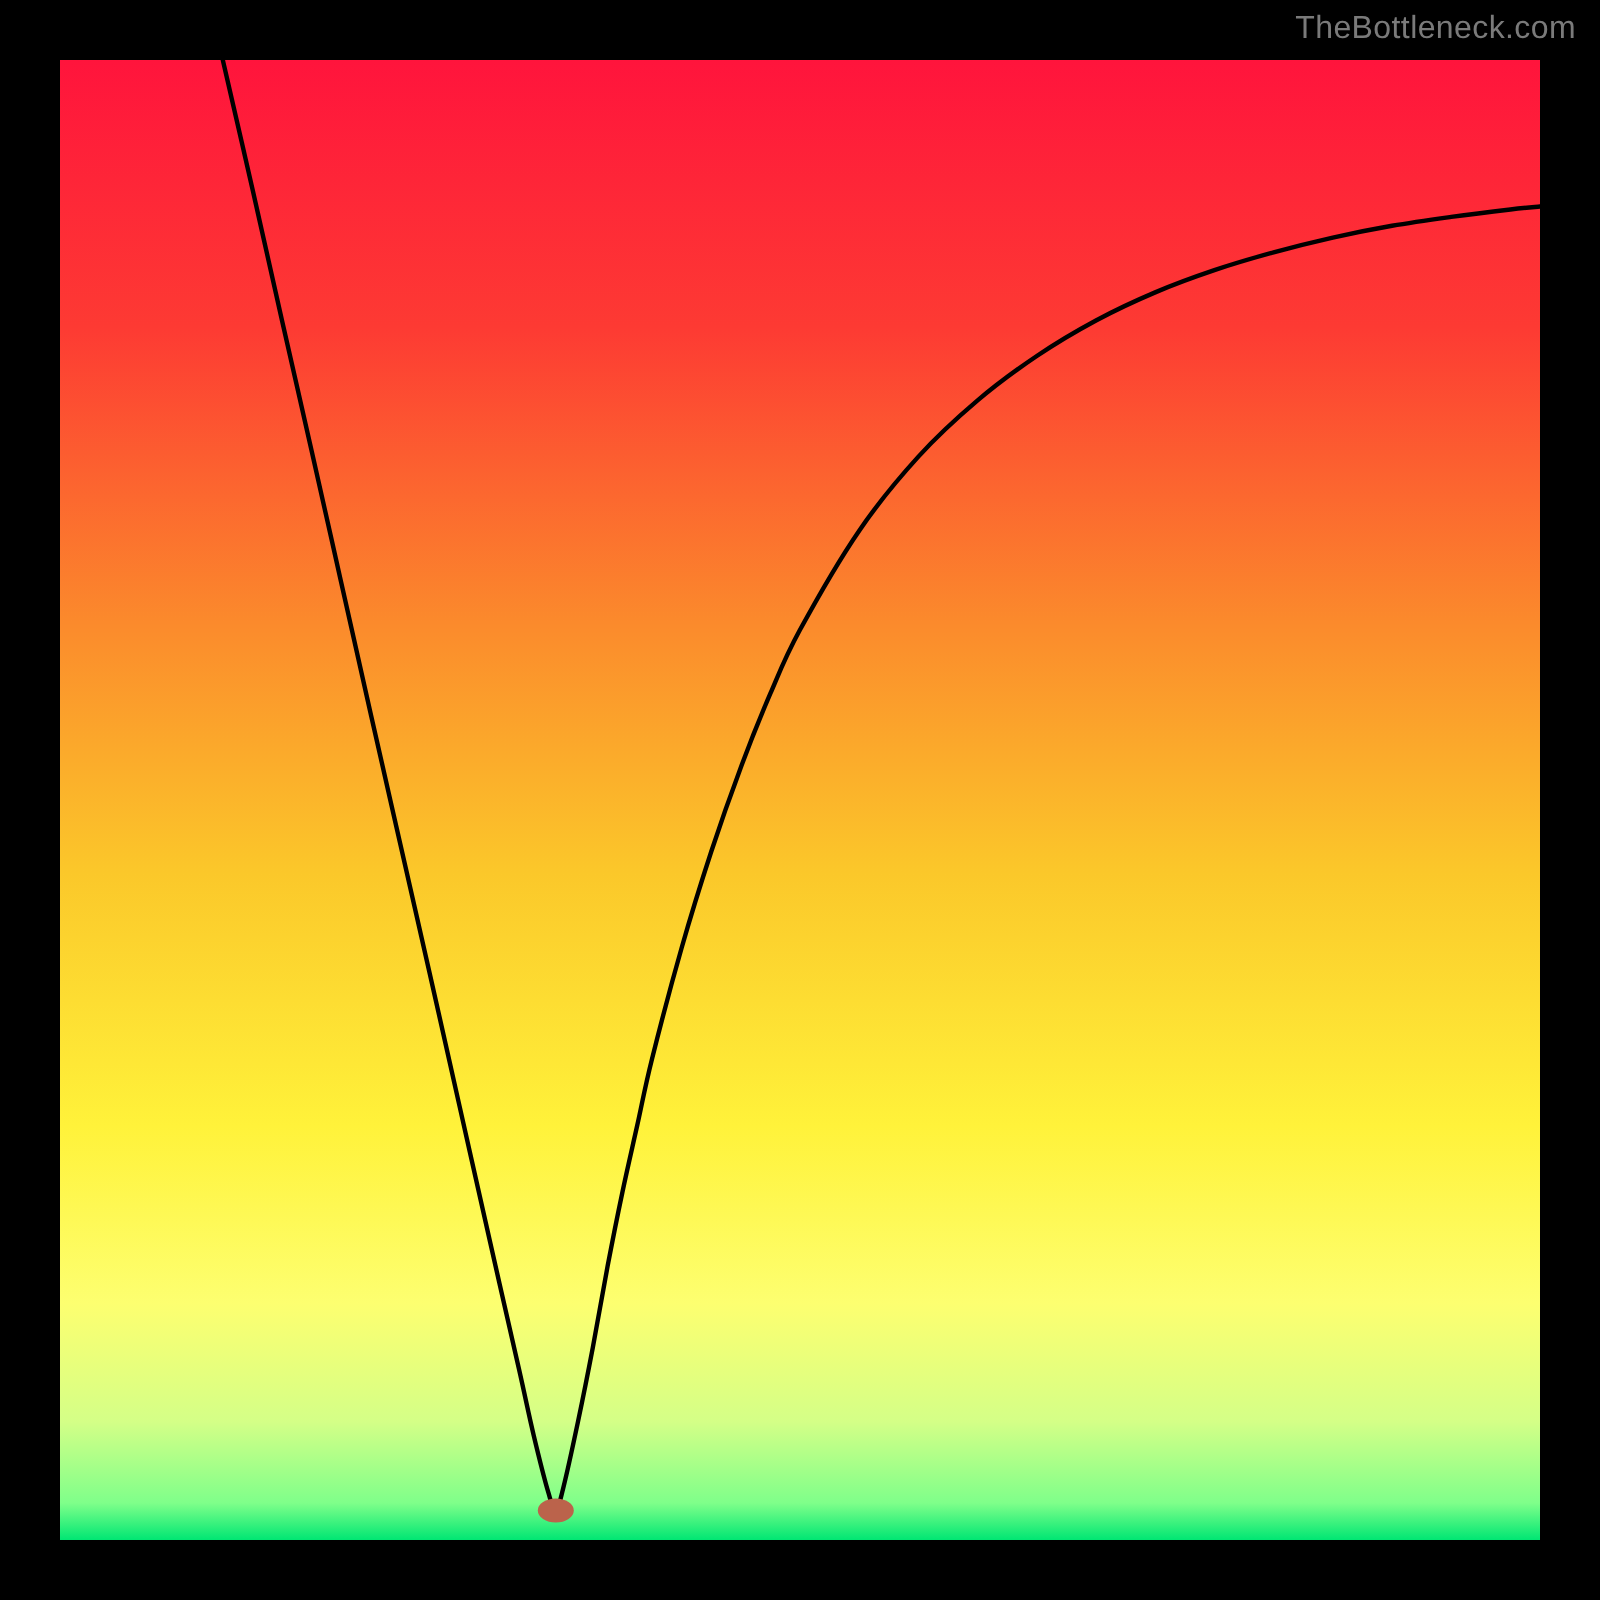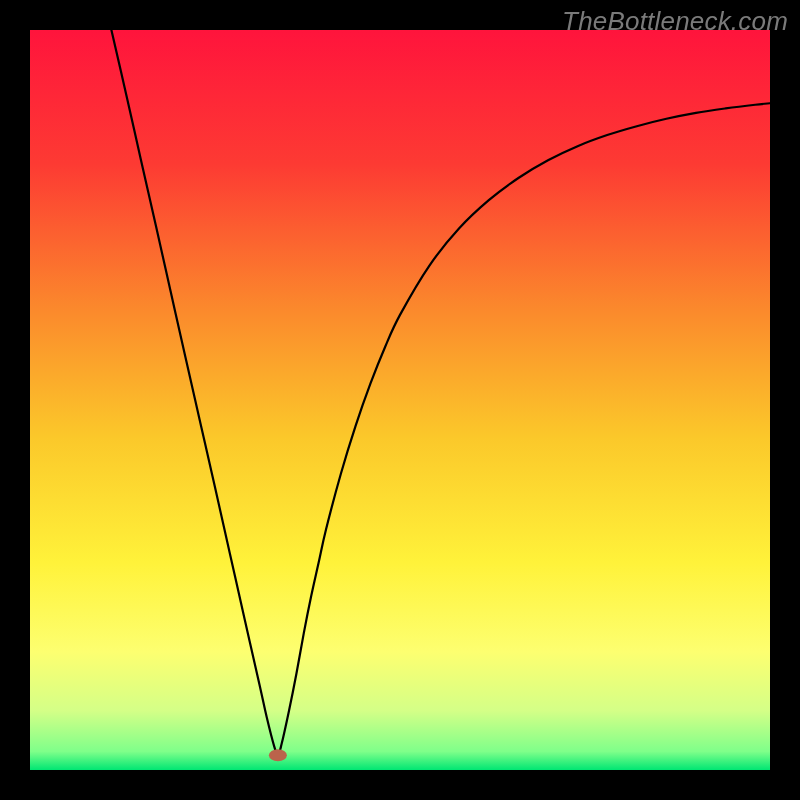--- a/index.html
+++ b/index.html
@@ -28,25 +28,24 @@
   .plot-area svg {
     display: block;
     width: 740px;
     height: 740px;
   }
   .watermark {
     position: absolute;
     top: 6px;
     right: 12px;
     color: #7a7a7a;
-    font-size: 26px;
+    font-size: 16px;
     font-weight: 500;
     letter-spacing: 0.2px;
     user-select: none;
-    font-style: italic;
   }
 </style>
 </head>
 <body>
 
 <div class="frame">
   <div class="plot-area">
     <svg viewBox="0 0 740 740" preserveAspectRatio="none">
       <defs>
         <linearGradient id="bg-grad" x1="0" y1="0" x2="0" y2="1">

